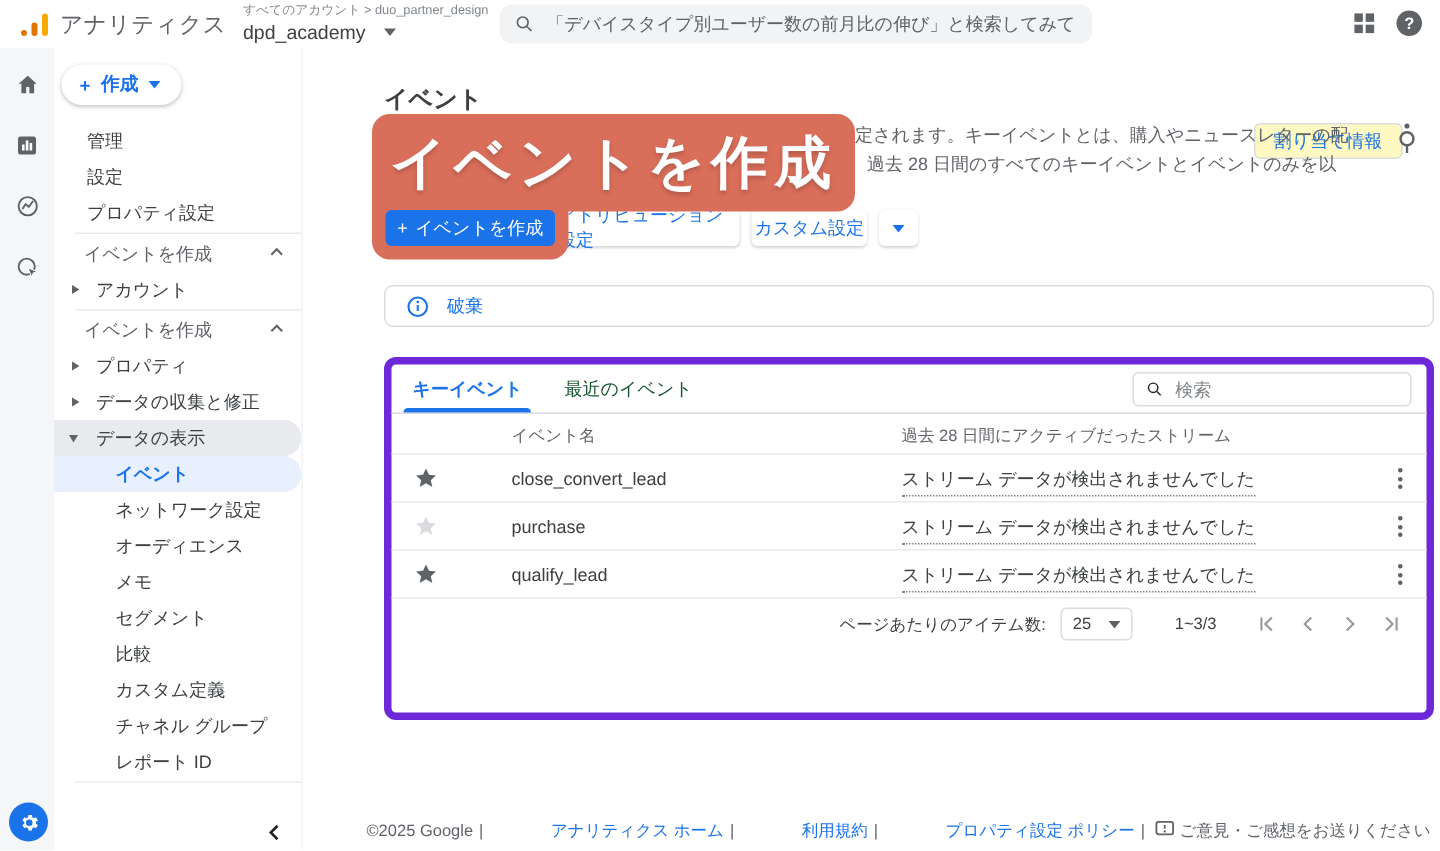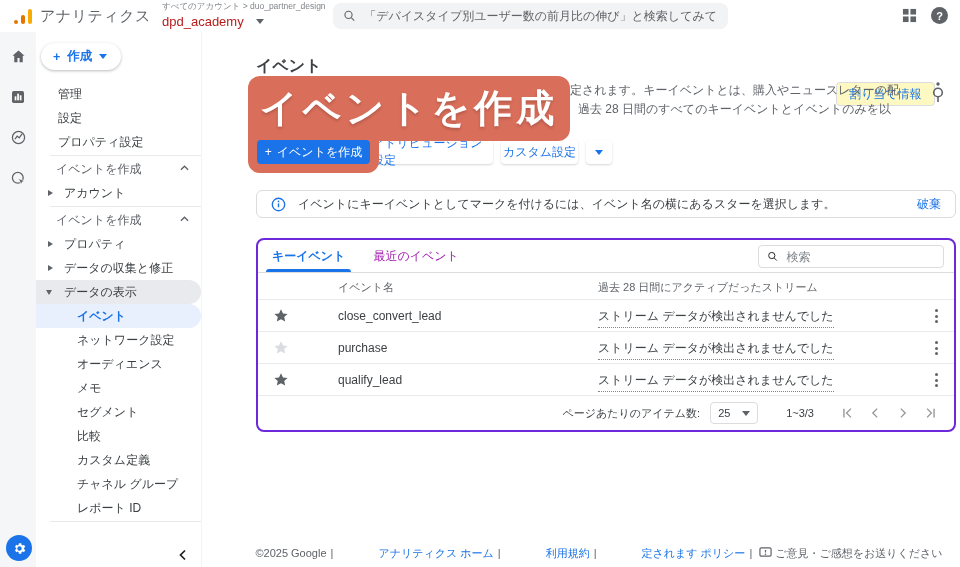--- a/index.html
+++ b/index.html
@@ -9,21 +9,21 @@
 
   
   .topbar { position:absolute; top:0; left:0; right:0; height:32px; background:#fff; z-index:30; }
   .logo { position:absolute; left:12px; top:8px; width:20px; height:16px; }
   .logo .bar-tall { position:absolute; right:0; bottom:0; width:4.5px; height:15px; border-radius:2px; background:#f9ab00; }
   .logo .bar-mid  { position:absolute; right:7px; bottom:0; width:4.5px; height:9px; border-radius:2px; background:#e37400; }
   .logo .bar-dot  { position:absolute; right:14px; bottom:0; width:4.5px; height:4.5px; border-radius:2px; background:#e37400; }
   .app-name { position:absolute; left:40px; top:7px; font-size:15px; color:#5f6368; letter-spacing:.5px; }
   .account-block { position:absolute; left:162px; top:1px; }
   .account-path { font-size:8.5px; color:#80868b; white-space:nowrap; }
-  .property-name { font-size:13px; color:#b91c1c; margin-top:1px; display:flex; align-items:center; gap:12px; }
+  .property-name { font-size:13px; color:#404040; margin-top:1px; display:flex; align-items:center; gap:12px; }
   .caret-down { width:0; height:0; border-left:4px solid transparent; border-right:4px solid transparent; border-top:5px solid #5f6368; display:inline-block; }
   .caret-down.blue { border-top-color:#1a73e8; }
   .search-bar { position:absolute; left:333px; top:3px; width:395px; height:26px; background:#f1f3f4; border-radius:8px; display:flex; align-items:center; padding:0 10px; gap:8px; }
   .search-bar input { border:none; outline:none; background:transparent; font-size:12px; color:#3c4043; width:100%; font-family:inherit; }
   .search-bar input::placeholder { color:#5f6368; }
   .topbar-right { position:absolute; right:12px; top:7px; display:flex; align-items:center; gap:14px; }
   .help-circle { width:17px; height:17px; border-radius:50%; background:#5f6368; color:#fff; font-size:11px; font-weight:bold; display:flex; align-items:center; justify-content:center; }
 
   
   .rail { position:absolute; left:0; top:32px; bottom:0; width:36px; background:#f4f6f8; z-index:20; }
@@ -69,23 +69,23 @@
   .btn-attrib { left:170px; width:121px; }
   .btn-custom { left:299px; width:77px; }
   .btn-more { left:384px; width:26px; }
 
   
   .banner { position:absolute; left:54px; top:158px; width:700px; height:28px; border:1px solid #dadce0; border-radius:6px; display:flex; align-items:center; padding:0 14px; gap:12px; }
   .banner-text { font-size:12px; color:#3c4043; flex:1; white-space:nowrap; overflow:hidden; }
   .banner-dismiss { font-size:12px; color:#1a73e8; }
 
   
-  .card { position:absolute; left:54px; top:206px; width:700px; height:194px; border:2px solid #6d28d9; border-radius:8px; background:#fff; }
+  .card { position:absolute; left:54px; top:206px; width:700px; height:242px; border:5px solid #6d28d9; border-radius:8px; background:#fff; }
   .tabs-row { position:relative; height:33px; border-bottom:1px solid #dadce0; display:flex; align-items:center; padding-left:14px; gap:28px; }
-  .tab { font-size:12px; color:#a21caf; position:relative; height:100%; display:flex; align-items:center; }
+  .tab { font-size:12px; color:#14532d; position:relative; height:100%; display:flex; align-items:center; }
   .tab.active { color:#1a73e8; font-weight:bold; }
   .tab.active::after { content:""; position:absolute; left:-6px; right:-6px; bottom:0; height:3px; background:#1a73e8; border-radius:3px 3px 0 0; }
   .table-search { position:absolute; right:10px; top:5px; width:186px; height:23px; border:1px solid #dadce0; border-radius:4px; display:flex; align-items:center; padding:0 8px; gap:8px; background:#fff; }
   .table-search input { border:none; outline:none; font-size:12px; width:100%; color:#3c4043; background:transparent; font-family:inherit; }
   .table-search input::placeholder { color:#80868b; }
   .thead { height:27px; border-bottom:1px solid #e8eaed; position:relative; }
   .th { position:absolute; top:7px; font-size:11px; color:#5f6368; white-space:nowrap; }
   .th-name { left:80px; } .th-stream { left:340px; }
   .trow { height:32px; border-bottom:1px solid #e8eaed; position:relative; }
   .star { position:absolute; left:15px; top:8px; }
@@ -283,21 +283,20 @@
     <div class="btn-row-y btn-flat btn-more">
         <span class="caret-down blue"></span>
       </div>
 
     <div class="banner">
       <svg width="15" height="15" viewBox="0 0 16 16">
           <circle cx="8" cy="8" r="6.6" fill="none" stroke="#1a73e8" stroke-width="1.5"></circle>
           <rect x="7.25" y="6.8" width="1.5" height="4.2" fill="#1a73e8"></rect>
           <circle cx="8" cy="4.7" r="0.95" fill="#1a73e8"></circle>
         </svg>
-      <span class="banner-text">イベントにキーイベントとしてマークを付けるには、イベント名の横にあるスターを選択します。</span>
       <span class="banner-dismiss">破棄</span>
     </div>
 
     <section class="card">
       <div class="tabs-row">
         <div class="tab active">キーイベント</div>
         <div class="tab">最近のイベント</div>
         <div class="table-search">
           <svg width="13" height="13" viewBox="0 0 24 24">
               <circle cx="10" cy="10" r="6.5" fill="none" stroke="#202124" stroke-width="2"></circle>
@@ -366,21 +365,21 @@
               <path d="M5.5 3l5 5-5 5" fill="none" stroke="#747775" stroke-width="1.6"></path>
             </svg>
           <svg width="14" height="14" viewBox="0 0 16 16">
               <path d="M3.5 3l5 5-5 5M11.5 3v10" fill="none" stroke="#747775" stroke-width="1.6"></path>
             </svg>
         </div>
       </div>
     </section>
 
     <div class="footer">
-      <span>©2025 Google</span><span class="fsep">|</span><span class="flink">アナリティクス ホーム</span><span class="fsep">|</span><span class="flink">利用規約</span><span class="fsep">|</span><span class="flink">定されます ポリシー</span><span class="fsep">|</span><svg class="fb-icon" width="13" height="13" viewBox="0 0 14 14">
+      <span>©2025 Google</span><span class="fsep">|</span><span class="flink">アナリティクス ホーム</span><span class="fsep">|</span><span class="flink">利用規約</span><span class="fsep">|</span><span class="flink">プロパティ設定 ポリシー</span><span class="fsep">|</span><svg class="fb-icon" width="13" height="13" viewBox="0 0 14 14">
           <rect x="1" y="2" width="12" height="9" rx="1.5" fill="none" stroke="#5f6368" stroke-width="1.3"></rect>
           <line x1="7" y1="4.3" x2="7" y2="7" stroke="#5f6368" stroke-width="1.3"></line>
           <circle cx="7" cy="8.9" r="0.85" fill="#5f6368"></circle>
         </svg><span>ご意見・ご感想をお送りください</span>
     </div>
   </main>
 
 </div>
 
 </body></html>

